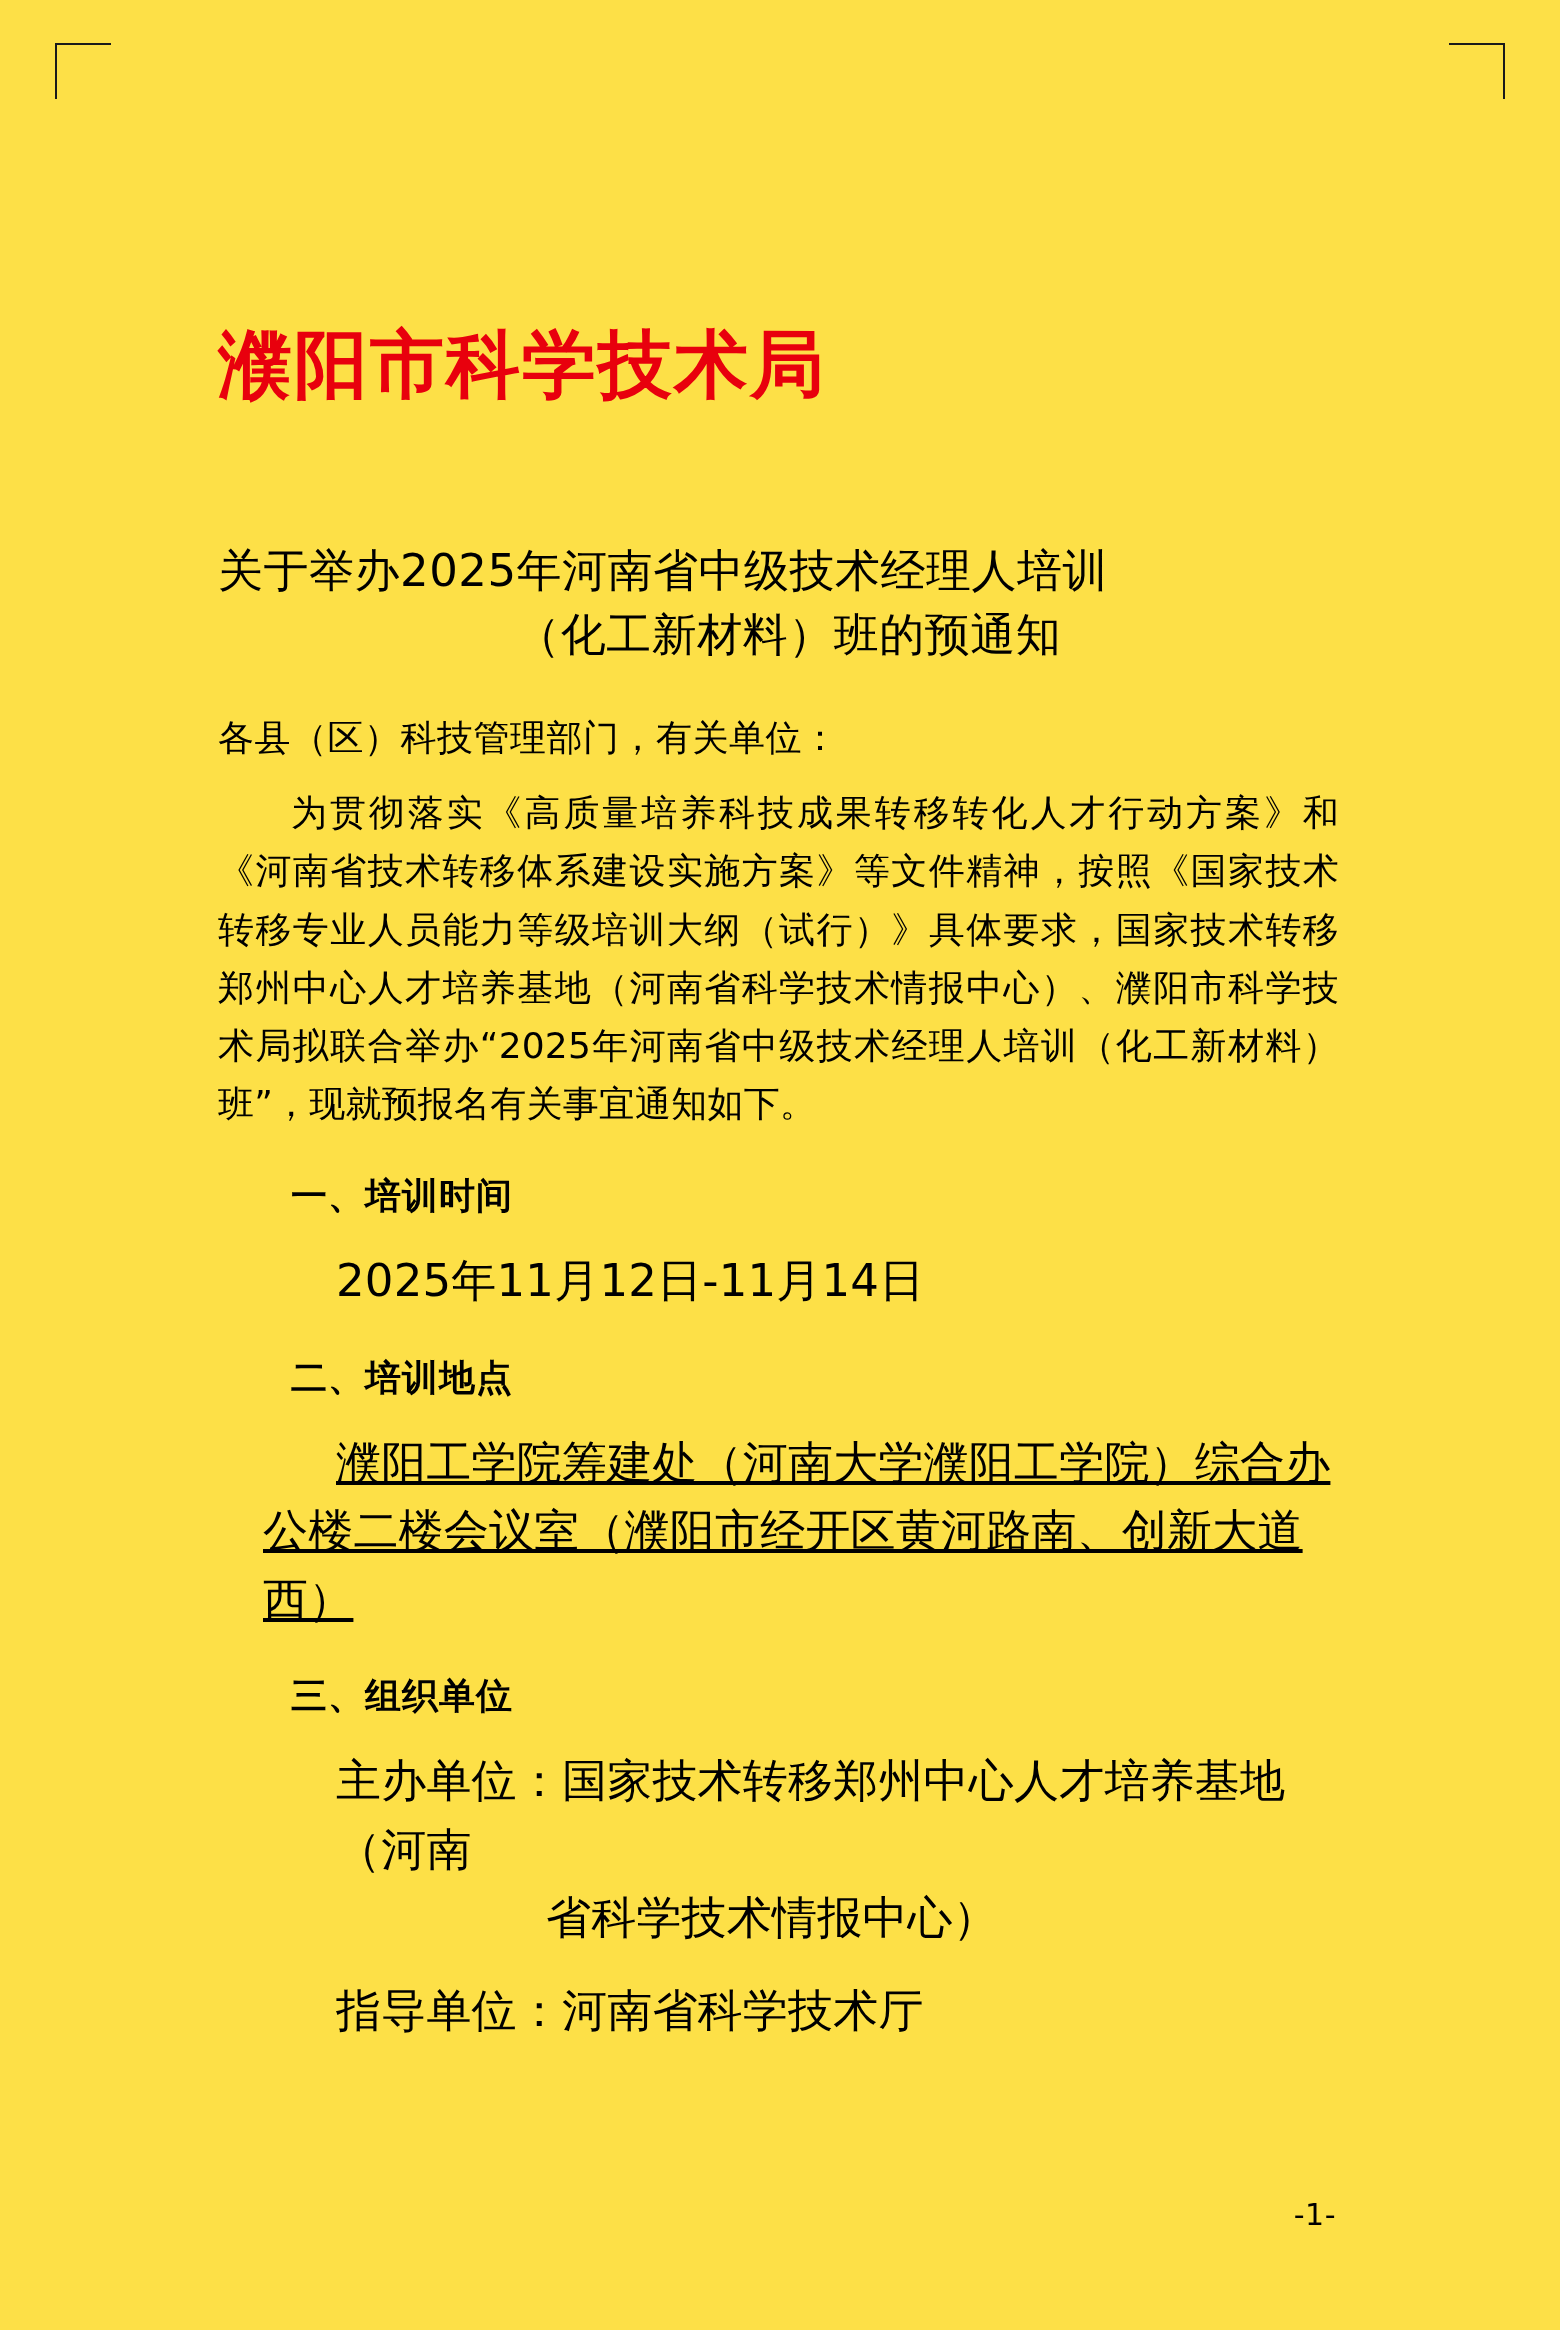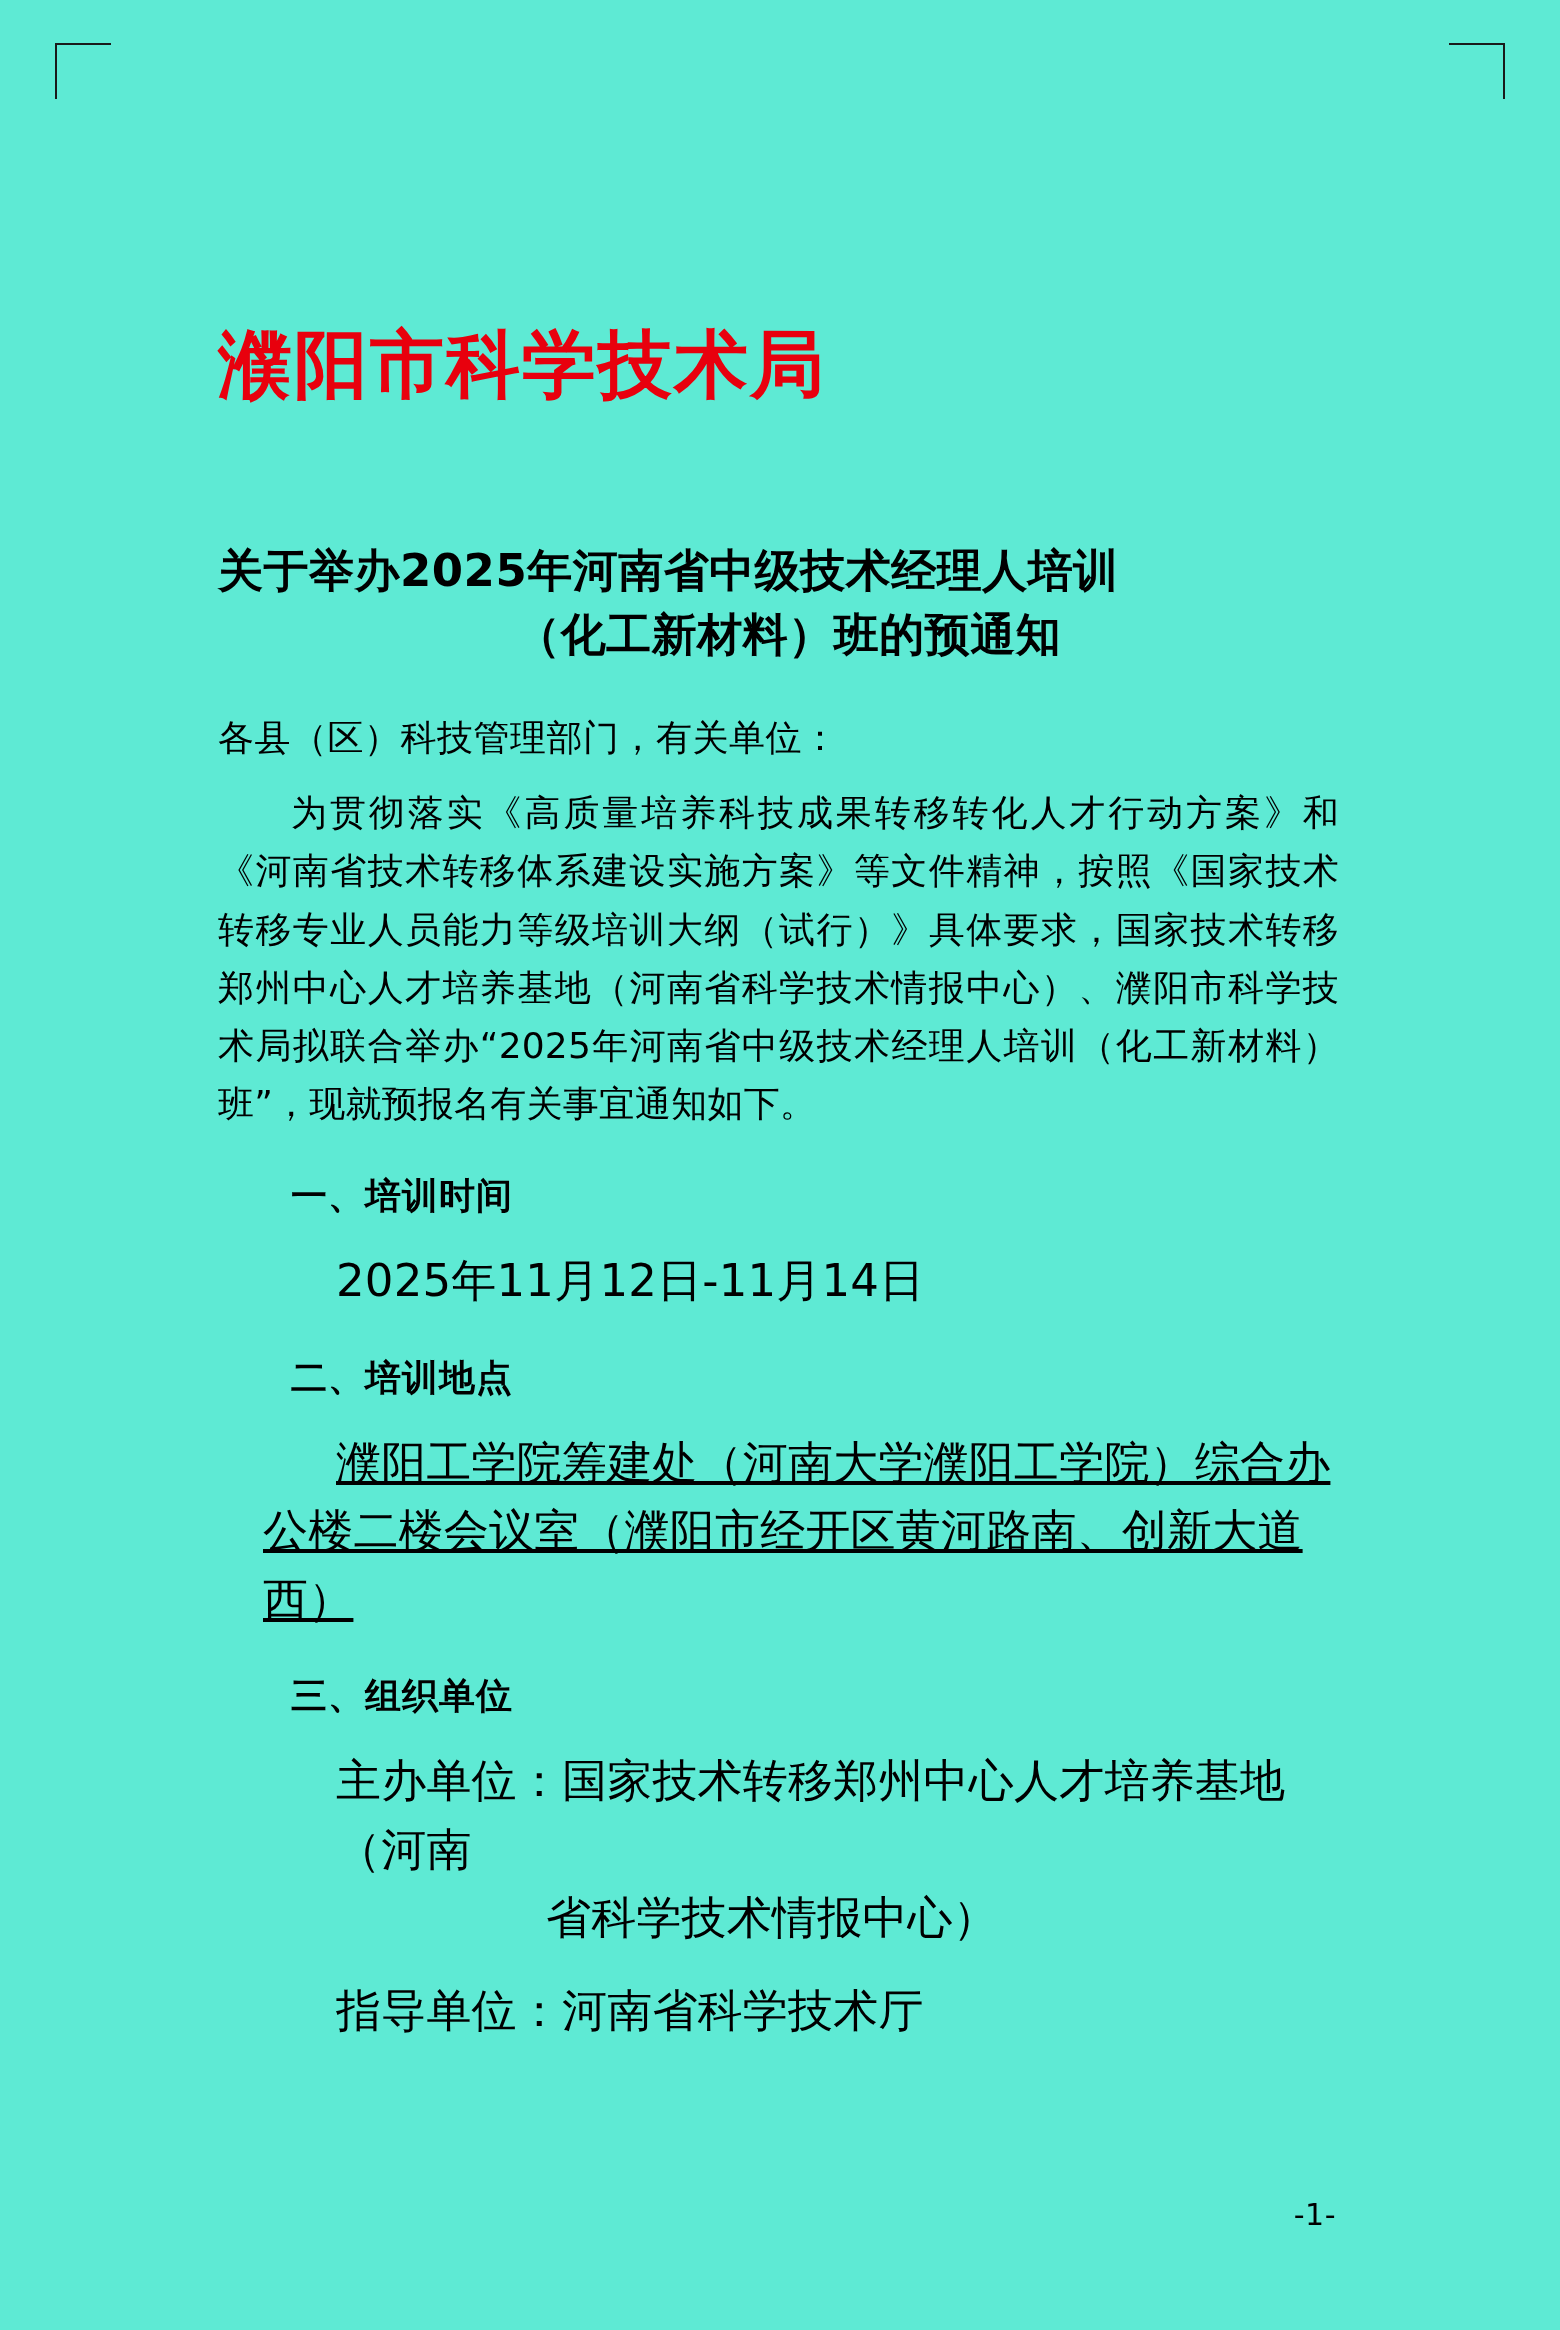--- a/index.html
+++ b/index.html
@@ -8,21 +8,21 @@
     background: #ffffff;
   }
   body {
     font-family: "DejaVu Sans", "Liberation Sans", sans-serif;
     color: #000000;
   }
   .page {
     position: relative;
     width: 1560px;
     height: 2330px;
-    background: #5eead4;
+    background: #fde047;
     box-sizing: border-box;
     overflow: hidden;
   }
   
   .crop-mark {
     position: absolute;
     width: 54px;
     height: 54px;
   }
   .crop-tl {
@@ -48,21 +48,21 @@
     font-size: 74px;
     line-height: 1.15;
     font-weight: bold;
     color: #e8000d;
     letter-spacing: 2px;
   }
   .doc-title {
     margin-top: 132px;
     font-size: 45px;
     line-height: 1.42;
-    font-weight: bold;
+    font-weight: normal;
     color: #000000;
     text-align: center;
     letter-spacing: 0.5px;
   }
   .doc-title .line1 { display: block; text-align: left; }
   .doc-title .line2 { display: block; text-align: center; padding-left: 19.5px; }
   .salutation {
     margin-top: 44px;
     font-size: 36px;
     line-height: 1.5;

